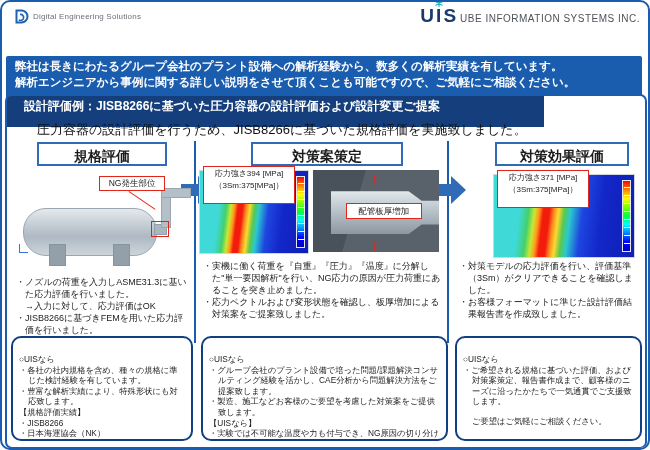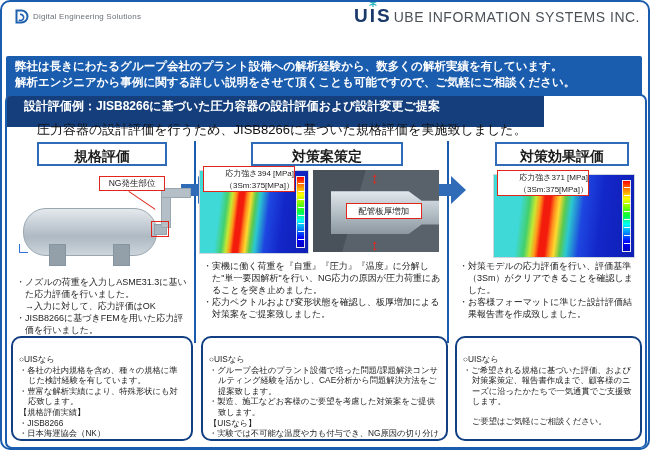--- a/index.html
+++ b/index.html
@@ -7,21 +7,21 @@
   .page{position:relative;width:646px;height:446px;border:2px solid #1a5cad;border-radius:10px;background:#fff;overflow:hidden;}
   .abs{position:absolute;}
 
   
   .brand{left:10px;top:6px;display:flex;align-items:center;gap:4px;}
   .brand-text{font-size:8px;color:#6a7078;letter-spacing:.2px;}
   .uislogo{right:8px;top:4px;display:flex;align-items:baseline;gap:2px;}
   .uis-letter{font-weight:bold;font-size:19px;color:#1b3a6b;line-height:1;}
   .uis-i{color:#1b3a6b;position:relative;}
   .uis-spark{position:absolute;left:-2px;top:-7px;}
-  .uis-company{font-size:14px;color:#4c5258;letter-spacing:.5px;margin-left:2px;}
+  .uis-company{font-size:10px;color:#4c5258;letter-spacing:.5px;margin-left:2px;}
 
   .title{left:10px;top:22px;font-size:21px;font-weight:bold;color:#1a56a6;letter-spacing:1px;}
 
   .banner{left:4px;top:54px;width:636px;height:43px;background:#1a5cad;border-radius:2px;color:#fff;font-weight:bold;font-size:11.5px;line-height:16px;padding:2px 0 0 9px;box-sizing:border-box;}
 
   
   .main{left:3px;top:92px;width:638px;height:351px;border:2px solid #1a5cad;border-radius:7px;background:#fff;}
   .bar{left:0;top:0;width:537px;height:31px;background:#143f7c;border-radius:4px 0 0 0;color:#fff;font-weight:bold;font-size:12px;line-height:21px;padding-left:17px;box-sizing:border-box;white-space:nowrap;}
   .lead{left:30px;top:25px;font-size:13px;color:#111;}
 
@@ -59,21 +59,21 @@
     linear-gradient(97deg,
       #3fd9d8 0%, #3fd9d8 20%,
       #43d06d 26%, #c8e832 30%, #ff9b1c 33%, #f31b0c 36%, #f31b0c 40%,
       #ff8c1e 43%, #ffd92e 46%, #58c94f 50%, #2bc9cf 54%,
       #1e46e0 62%, #1327c9 75%, #0e1fb4 100%);
     border:1px solid #cfd6dc;}
   .femA{left:192px;top:74px;width:108px;height:82px;}
   .femC{left:486px;top:78px;width:140px;height:82px;}
   .legend{position:absolute;right:3px;top:6%;width:7px;height:86%;background:linear-gradient(#f00 0%,#ff8000 12%,#ff0 25%,#80ff00 37%,#00ff40 50%,#0ff 62%,#0080ff 75%,#00f 87%,#0000c0 100%);border:1px solid #e8e8e8;}
   .legend-ticks{position:absolute;right:3px;top:6%;width:7px;height:86%;background:repeating-linear-gradient(to bottom,transparent 0 7px,#fff 7px 8px);}
-  .fem-label{width:92px;height:26px;line-height:12px;font-size:8px;padding-top:1px;text-align:right;}
+  .fem-label{width:92px;height:38px;line-height:12px;font-size:8px;padding-top:1px;}
   .flA{left:196px;top:70px;} .flC{left:490px;top:74px;}
 
   
   .pipeimg{left:306px;top:74px;width:126px;height:82px;background:#59626b;overflow:hidden;}
   .slab{position:absolute;left:0;top:0;width:42%;height:100%;background:#49525b;clip-path:polygon(0 0,100% 0,55% 100%,0 100%);}
   .pipe-band{position:absolute;left:14%;right:0;top:26%;bottom:22%;background:linear-gradient(180deg,#e2e8ec 0%,#b9c3ca 45%,#8c97a0 100%);clip-path:polygon(0 0,72% 0,84% 22%,100% 22%,100% 78%,84% 78%,72% 100%,0 100%);}
   .updown{position:absolute;left:46%;color:#e8251a;font-size:15px;font-weight:bold;line-height:1;}
   .ud-top{top:0;} .ud-bot{bottom:0;}
   .pipe-label{position:absolute;left:26%;top:40%;width:76px;height:16px;line-height:14px;}
 

